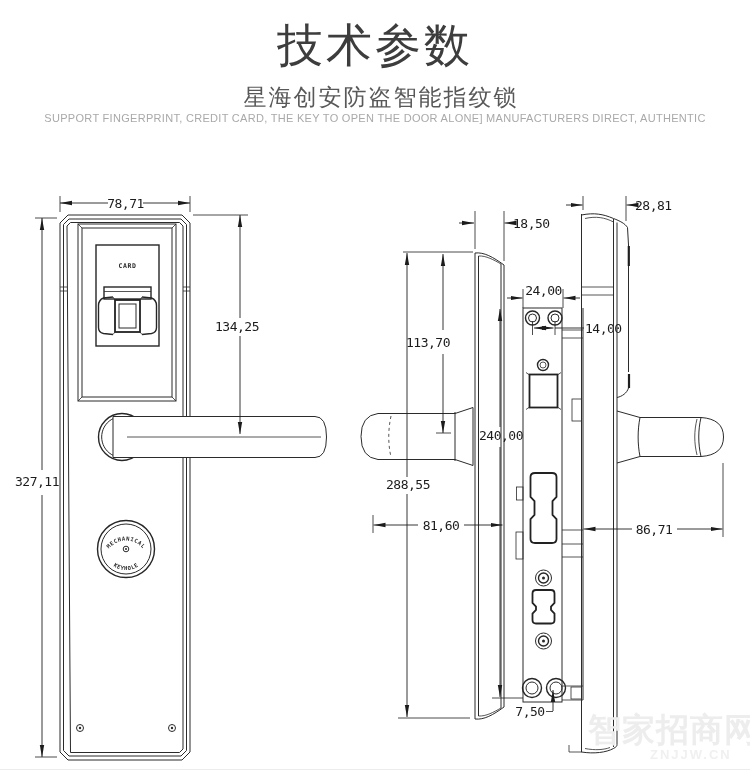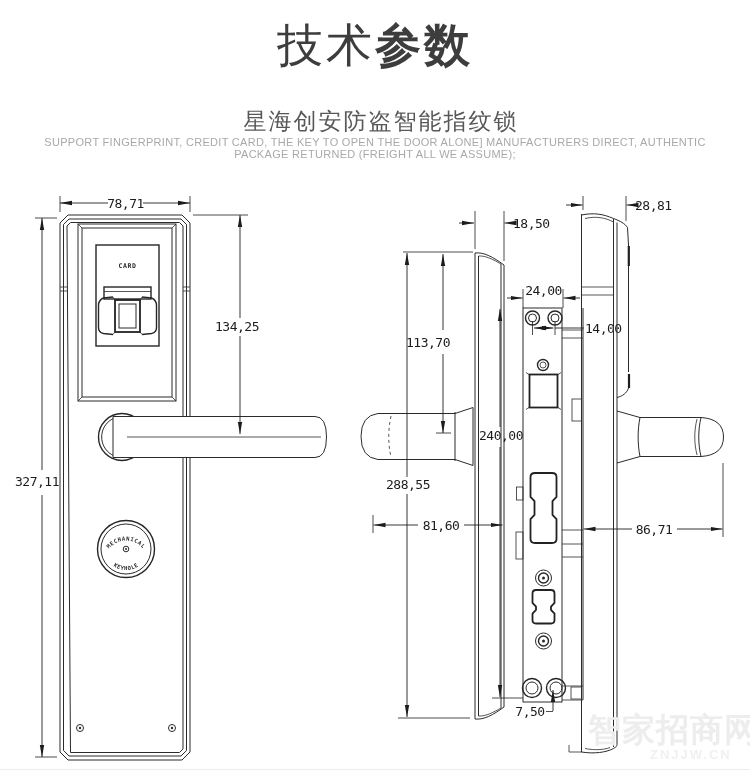--- a/index.html
+++ b/index.html
@@ -3,22 +3,22 @@
 <meta charset="utf-8">
 <style>
   html,body{margin:0;padding:0;}
   body{
     width:750px;height:777px;position:relative;background:#ffffff;
     font-family:"Liberation Sans", sans-serif;overflow:hidden;
   }
   .header{position:absolute;top:0;left:0;width:750px;text-align:center;}
   .title{margin-top:20px;font-size:46px;line-height:50px;color:#3d3d3d;letter-spacing:3px;}
   .title .light{font-weight:400;}
-  .title .bold{font-weight:700;text-align:right;}
-  .subtitle{margin-top:36px;font-size:23px;color:#585858;letter-spacing:2px;font-weight:400;padding-left:12px;}
+  .title .bold{font-weight:400;text-align:right;}
+  .subtitle{margin-top:12px;font-size:23px;color:#585858;letter-spacing:2px;font-weight:400;padding-left:12px;}
   .desc{margin-top:0;font-size:11px;line-height:11.5px;color:#a9a9a9;letter-spacing:0.3px;}
   .desc div{white-space:nowrap;}
   svg.drawing{position:absolute;left:0;top:0;}
   svg .ln{stroke:#2b2b2b;stroke-width:1;fill:none;}
   svg .thin{stroke:#2b2b2b;stroke-width:0.8;fill:none;}
   svg .bold{stroke:#222;stroke-width:1.8;fill:none;}
   svg .med{stroke:#262626;stroke-width:1.4;fill:none;}
   svg .dim{stroke:#1f1f1f;stroke-width:0.9;fill:none;}
   svg .ext{stroke:#1f1f1f;stroke-width:0.8;fill:none;}
   svg .white{fill:#ffffff;}
@@ -34,21 +34,20 @@
   .bottom-divider{position:absolute;left:0;top:769px;width:750px;height:1px;background:#ececec;}
 </style>
 </head>
 <body>
 
 <div class="header">
   <div class="title"><span class="light">技术</span><span class="bold">参数</span></div>
   <div class="subtitle">星海创安防盗智能指纹锁</div>
   <div class="desc">
     <div>SUPPORT FINGERPRINT, CREDIT CARD, THE KEY TO OPEN THE DOOR ALONE] MANUFACTURERS DIRECT, AUTHENTIC</div>
-    <div>PACKAGE RETURNED (FREIGHT ALL WE ASSUME);</div>
   </div>
 </div>
 
 <svg class="drawing" width="750" height="777" viewBox="0 0 750 777">
   <defs>
     <marker id="arr" viewBox="0 0 12 6" refX="12" refY="3" markerWidth="12" markerHeight="6" markerUnits="userSpaceOnUse" orient="auto">
       <path d="M0,0.8 L12,3 L0,5.2 Z" fill="#1c1c1c"></path>
     </marker>
     <path id="kh-top" d="M 105,556 A 22,22 0 0 1 147,556"></path>
     <path id="kh-bot" d="M 108,560 A 21,21 0 0 0 144,560"></path>

